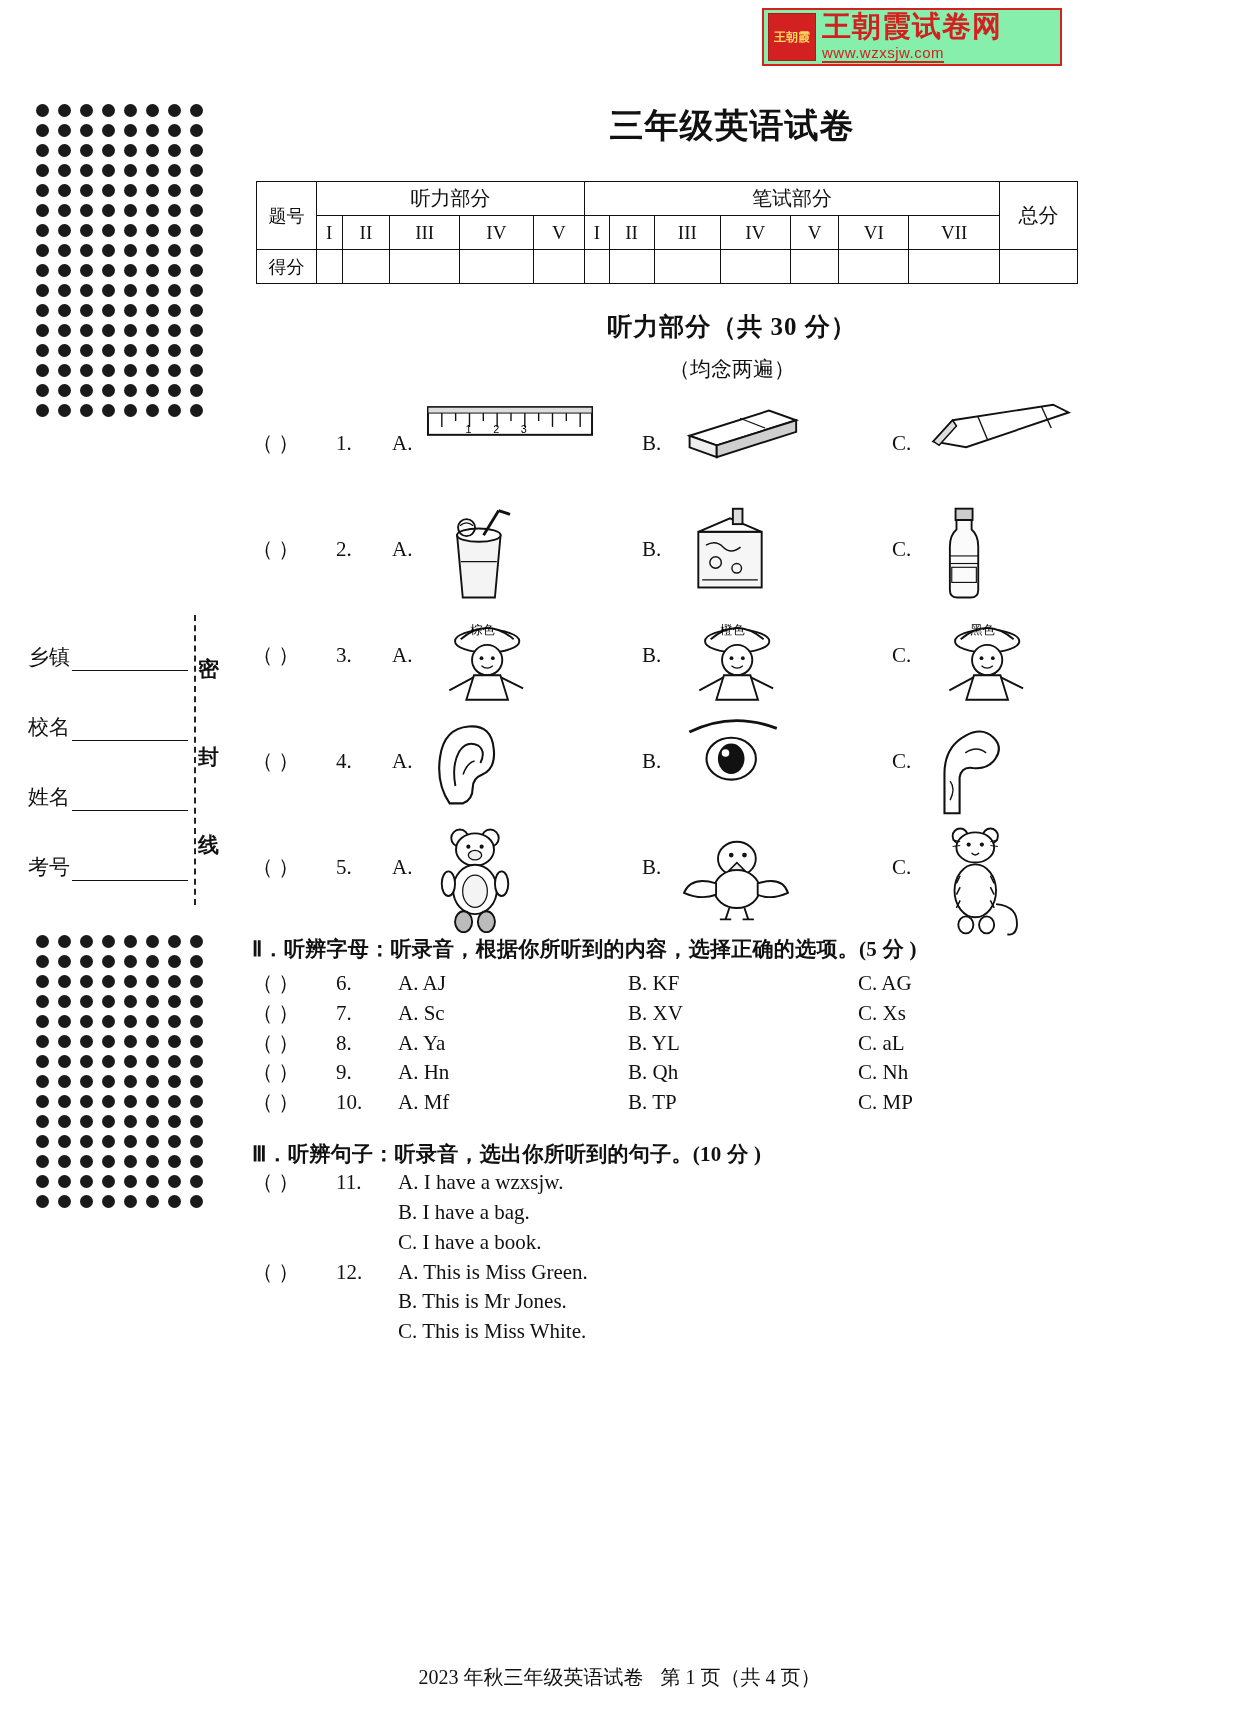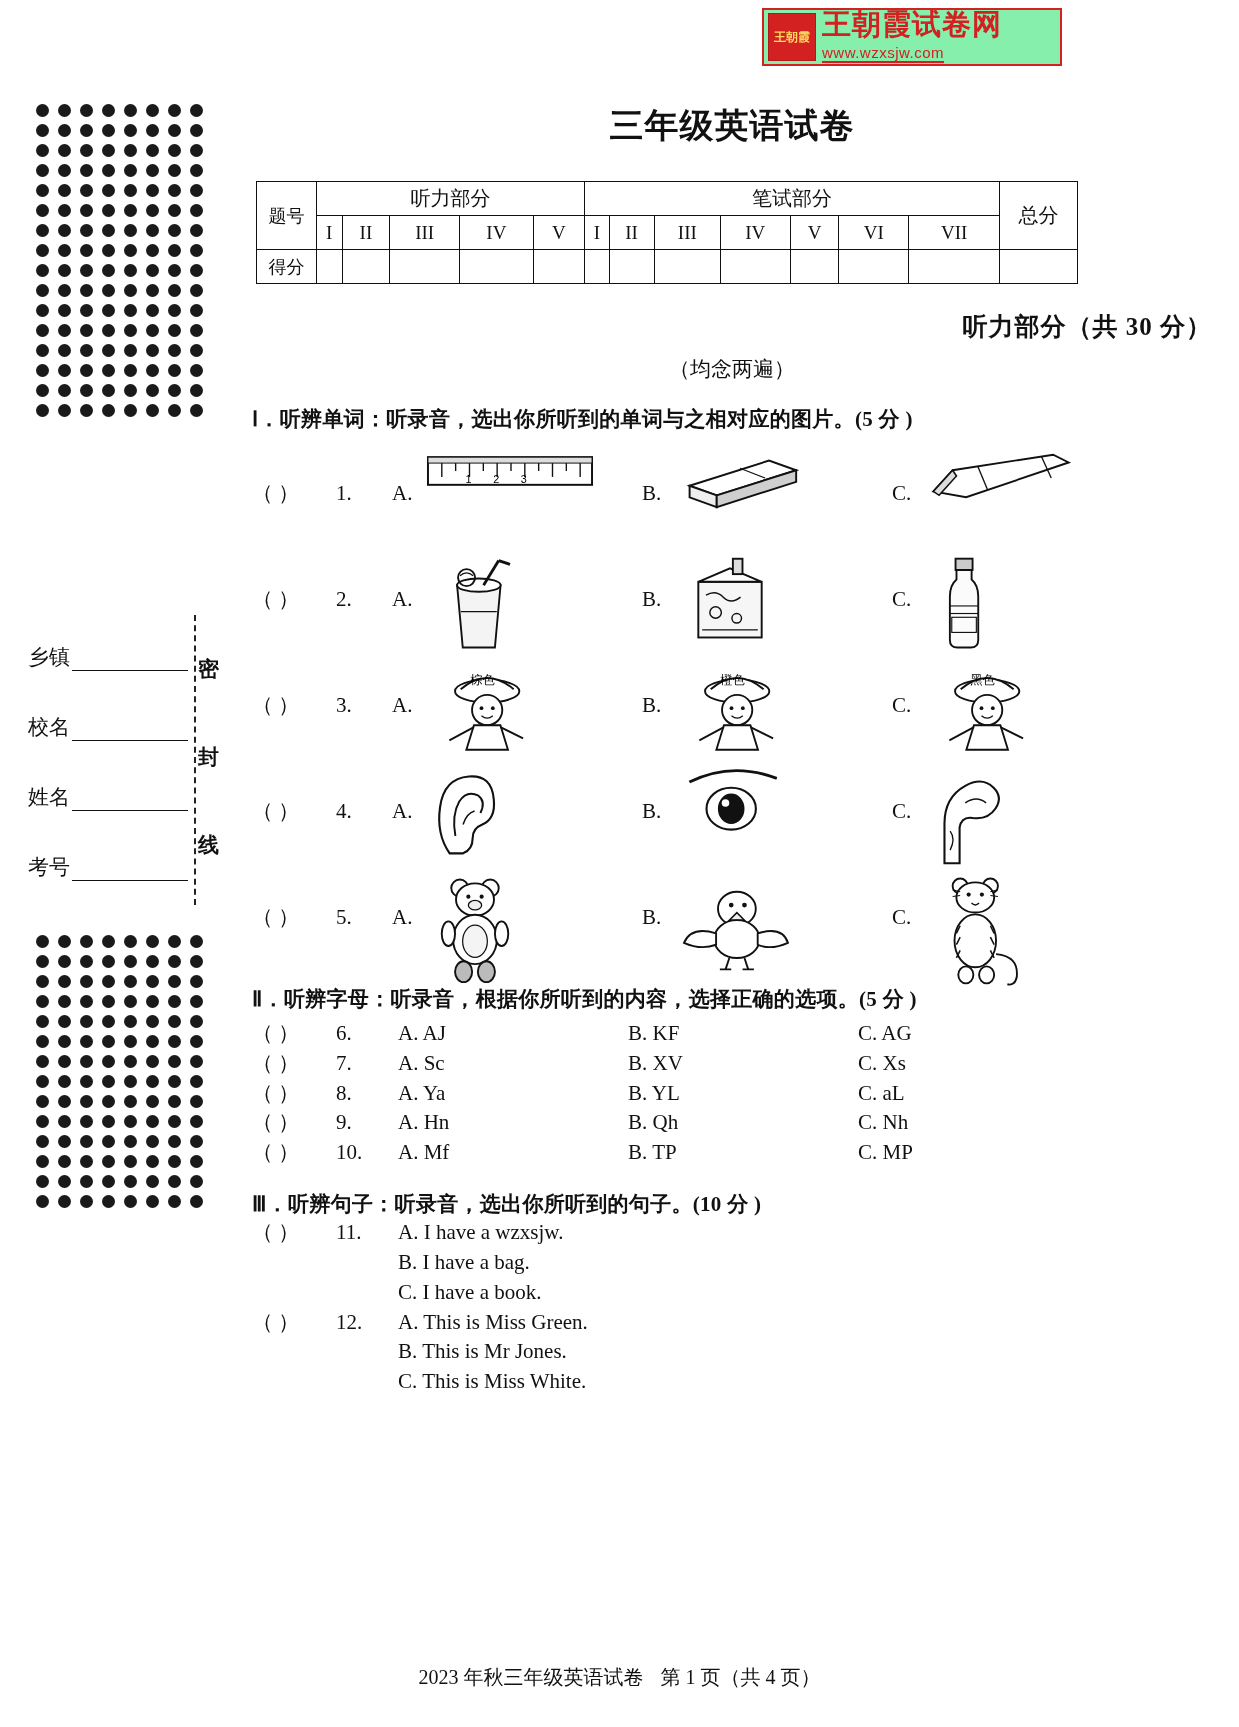--- a/index.html
+++ b/index.html
@@ -19,21 +19,21 @@
     display:flex; align-items:center; padding:2px 4px;
   }
   .logo-seal{
     width:48px; height:48px; background:#d32021; color:#ffd85e;
     display:flex; align-items:center; justify-content:center;
     font-size:12px; line-height:1.05; text-align:center; font-weight:bold;
     border:1px solid #b0191a; flex:0 0 auto;
   }
   .logo-text{ margin-left:6px; }
   .logo-title{
-    font-family:Liberation Mono, monospace;
+    font-family:Liberation Sans, sans-serif;
     font-size:29px; font-weight:bold; color:#d32021; letter-spacing:1px;
     line-height:1;
   }
   .logo-url{
     font-family:"Liberation Sans", sans-serif;
     font-size:15px; color:#d32021; letter-spacing:0.5px; margin-top:3px;
     border-bottom:2px solid #d32021; display:inline-block;
   }
 
   
@@ -86,21 +86,21 @@
   table.score td, table.score th{
     border:1.6px solid #111; font-weight:normal; padding:0;
     height:34px; font-family:"Liberation Serif", serif;
   }
   .rowhead{ width:60px; font-size:18px; }
   .sec-head{ font-size:20px; }
   .roman{ font-family:"Liberation Serif", serif; font-size:19px; }
 
   
   .part-title{
-    text-align:right; font-size:25px; font-weight:bold; margin:26px 0 10px 0;
+    text-align:center; font-size:25px; font-weight:bold; margin:26px 0 10px 0;
     letter-spacing:1px;
   }
   .sub-note{ text-align:center; font-size:21px; margin:12px 0 0 0; }
 
   .sec-line{
     font-size:21px; font-weight:bold; margin:22px 0 0 0; letter-spacing:0.3px;
   }
 
   
   .q-pic-row{
@@ -460,21 +460,20 @@
       <td></td>
       <td></td>
       <td></td>
     </tr>
   </tbody>
     </table>
 
   <div class="part-title">听力部分（共 30 分）</div>
   <div class="sub-note">（均念两遍）</div>
 
-  <div class="sec-line">Ⅰ．听辨单词：听录音，选出你所听到的单词与之相对应的图片。(5 分 )</div>
 
   <div class="q-pic-row">
     <span class="paren">（      ）</span>
     <span class="qnum">1.</span>
     <span class="opt opt-a">
       <span class="ol">A.</span>
       <span class="pic">
         <svg viewBox="0 0 170 46" width="168" height="46">
           <rect x="2" y="10" width="166" height="28" fill="none" stroke="#111" stroke-width="2"></rect>
           <rect x="2" y="10" width="166" height="6" fill="#ddd" stroke="#111" stroke-width="1"></rect>

